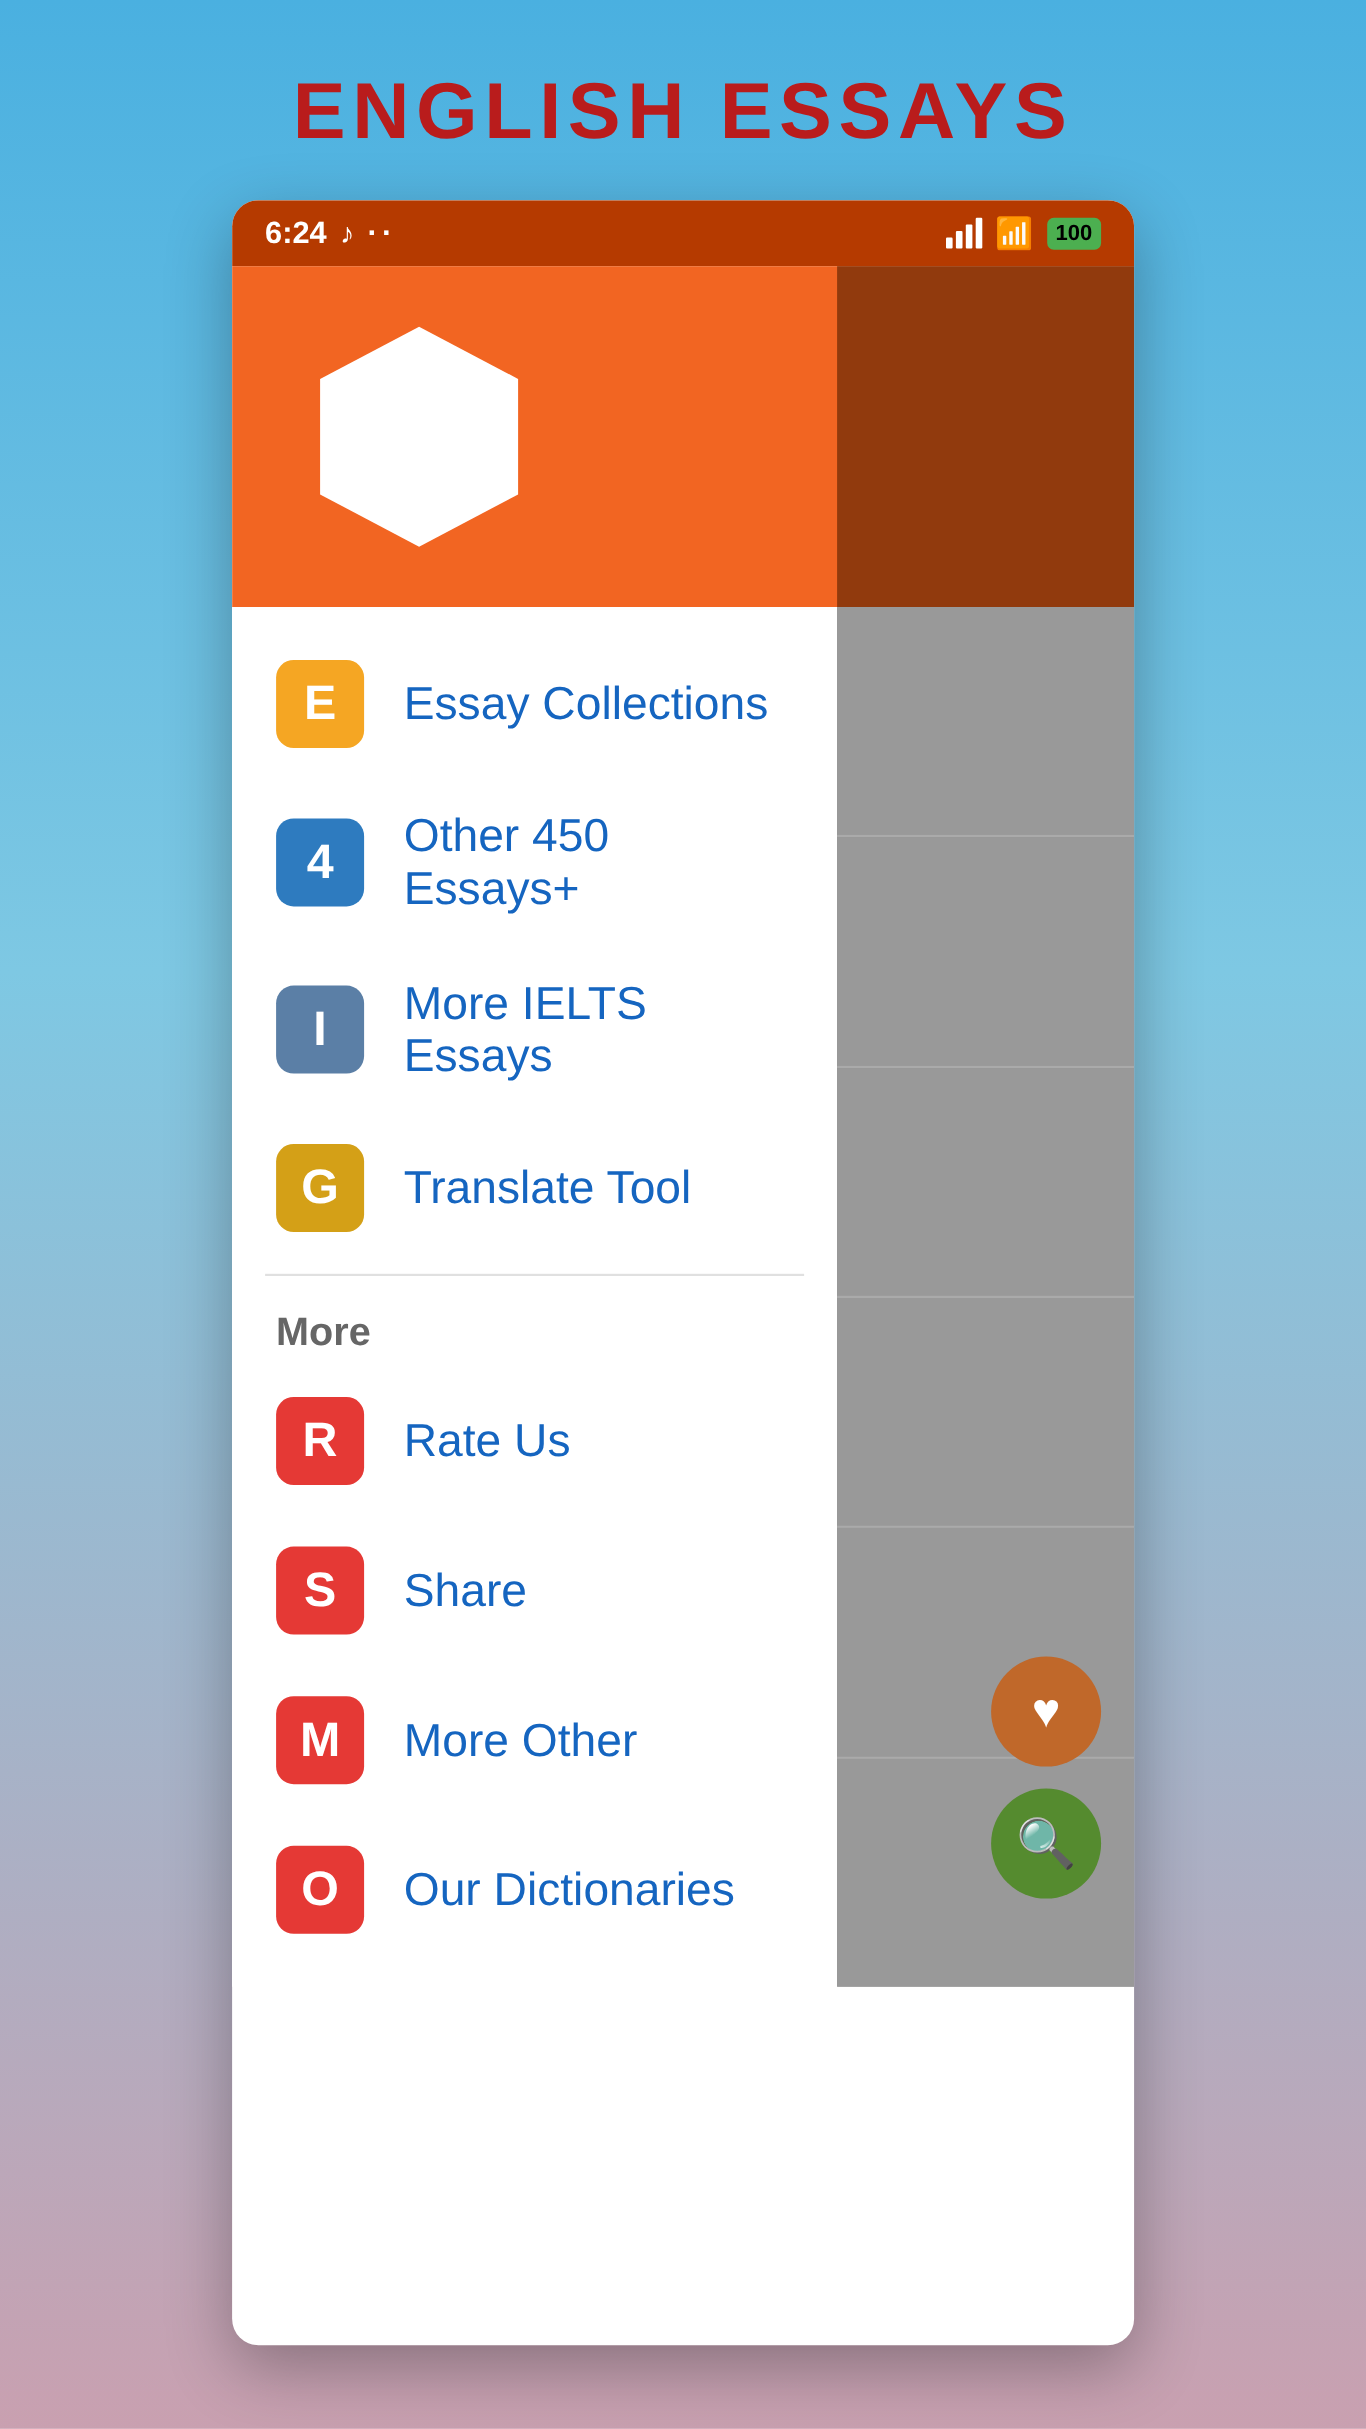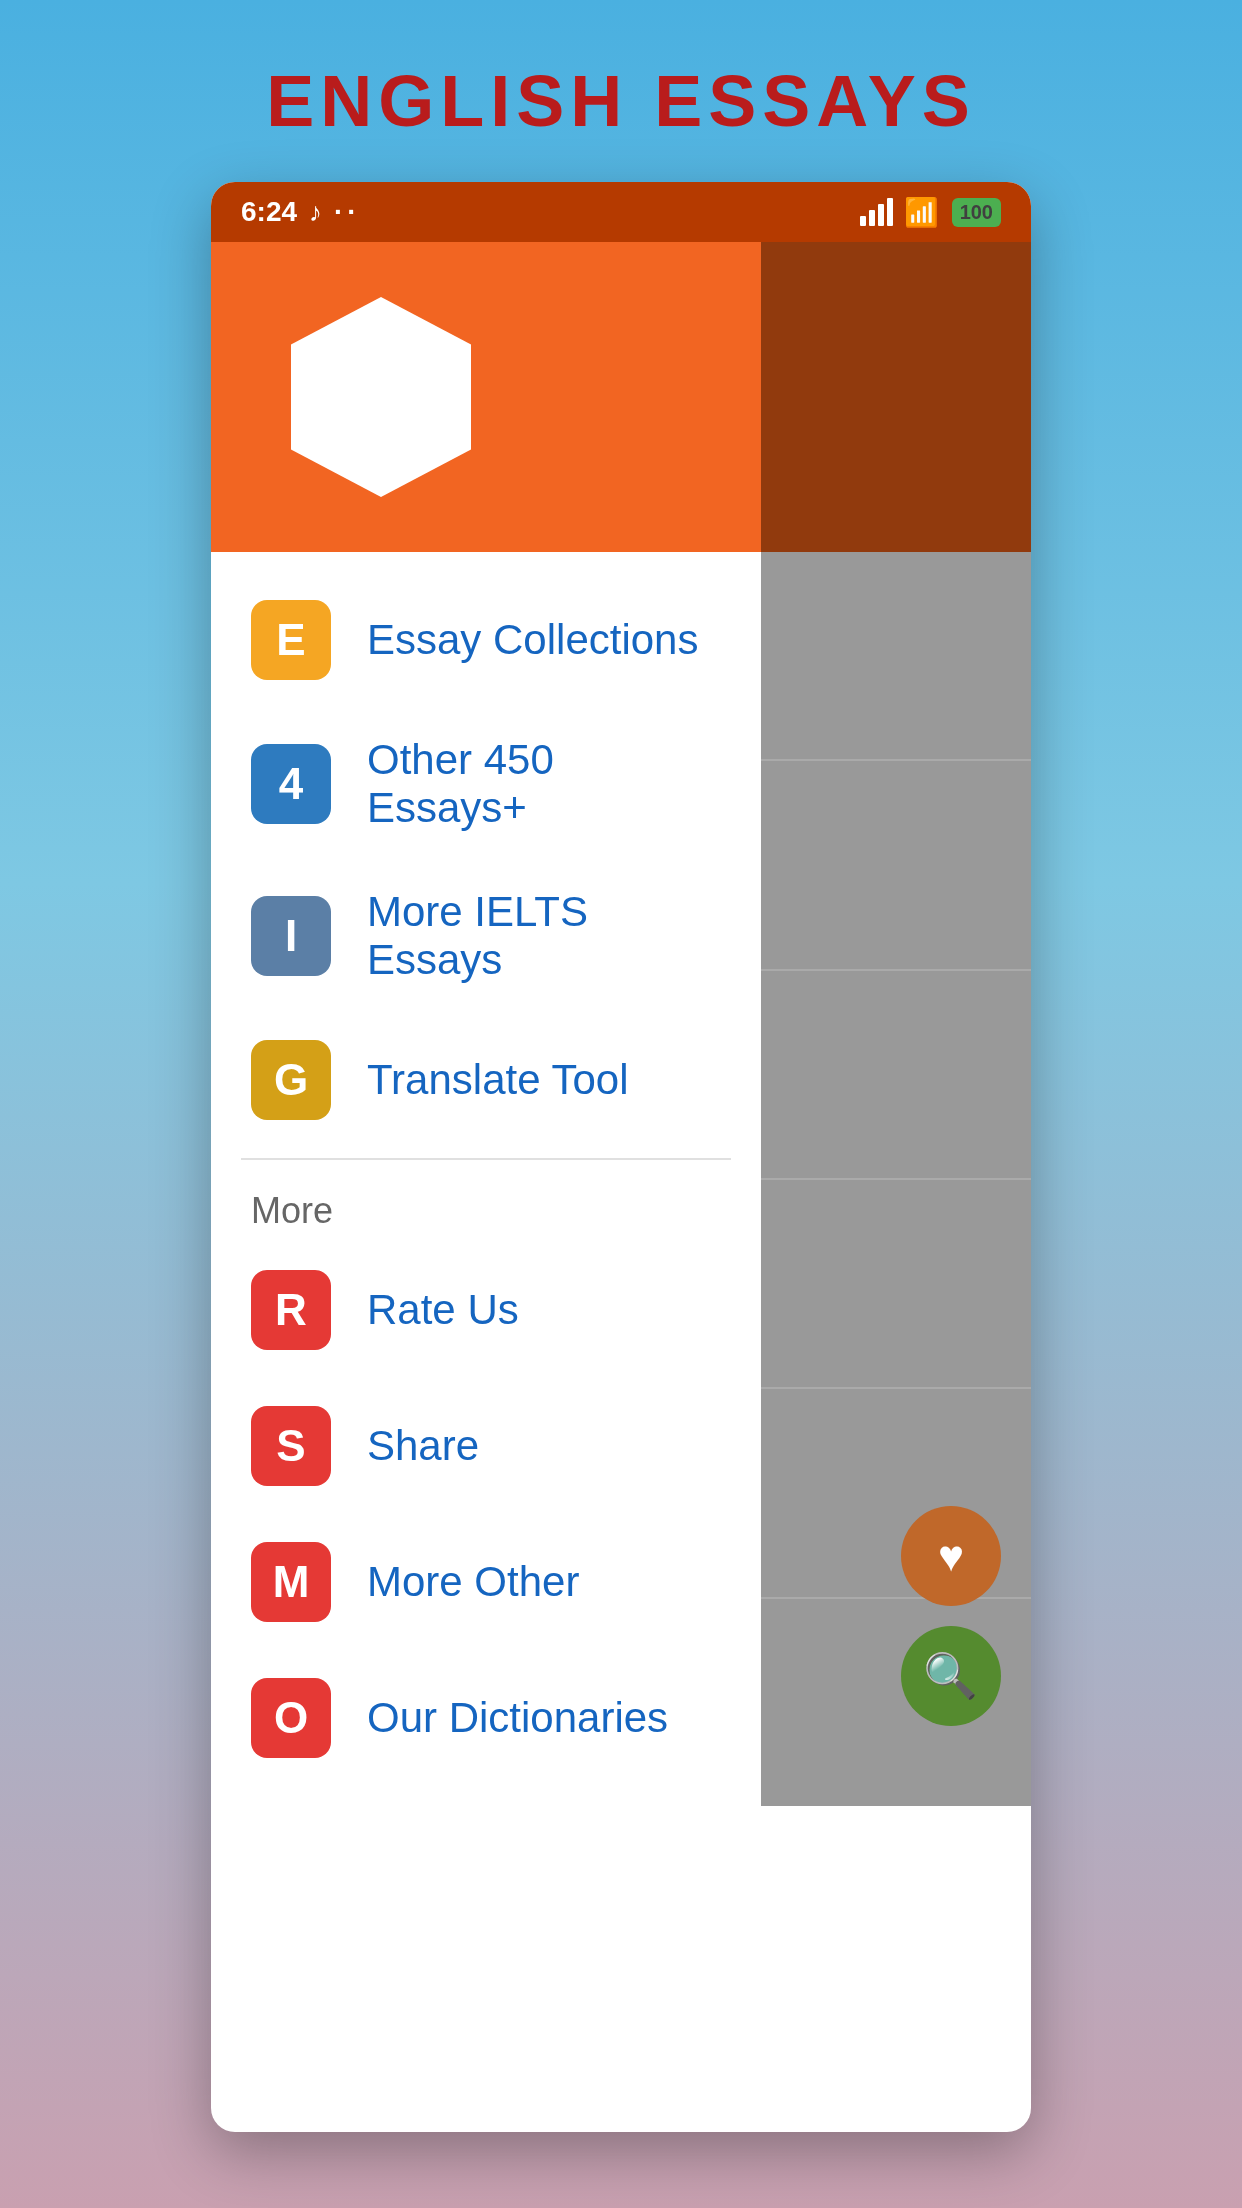--- a/index.html
+++ b/index.html
@@ -60,21 +60,21 @@
     .status-right {
       display: flex;
       align-items: center;
       gap: 12px;
       color: white;
       font-size: 24px;
     }
 
     .battery-indicator {
       background: #4caf50;
-      color: #404040;
+      color: #000000;
       font-size: 20px;
       font-weight: bold;
       padding: 3px 8px;
       border-radius: 6px;
     }
 
     
     .app-header {
       width: 100%;
       height: 310px;
@@ -190,21 +190,21 @@
     .divider {
       height: 2px;
       background: #e0e0e0;
       margin: 10px 30px;
     }
 
     .section-header {
       font-size: 36px;
       color: #666;
       padding: 20px 40px 10px 40px;
-      font-weight: 400;
+      font-weight: 700;
     }
 
     
     .fab-container {
       position: absolute;
       bottom: 80px;
       right: 30px;
       display: flex;
       flex-direction: column;
       gap: 20px;

